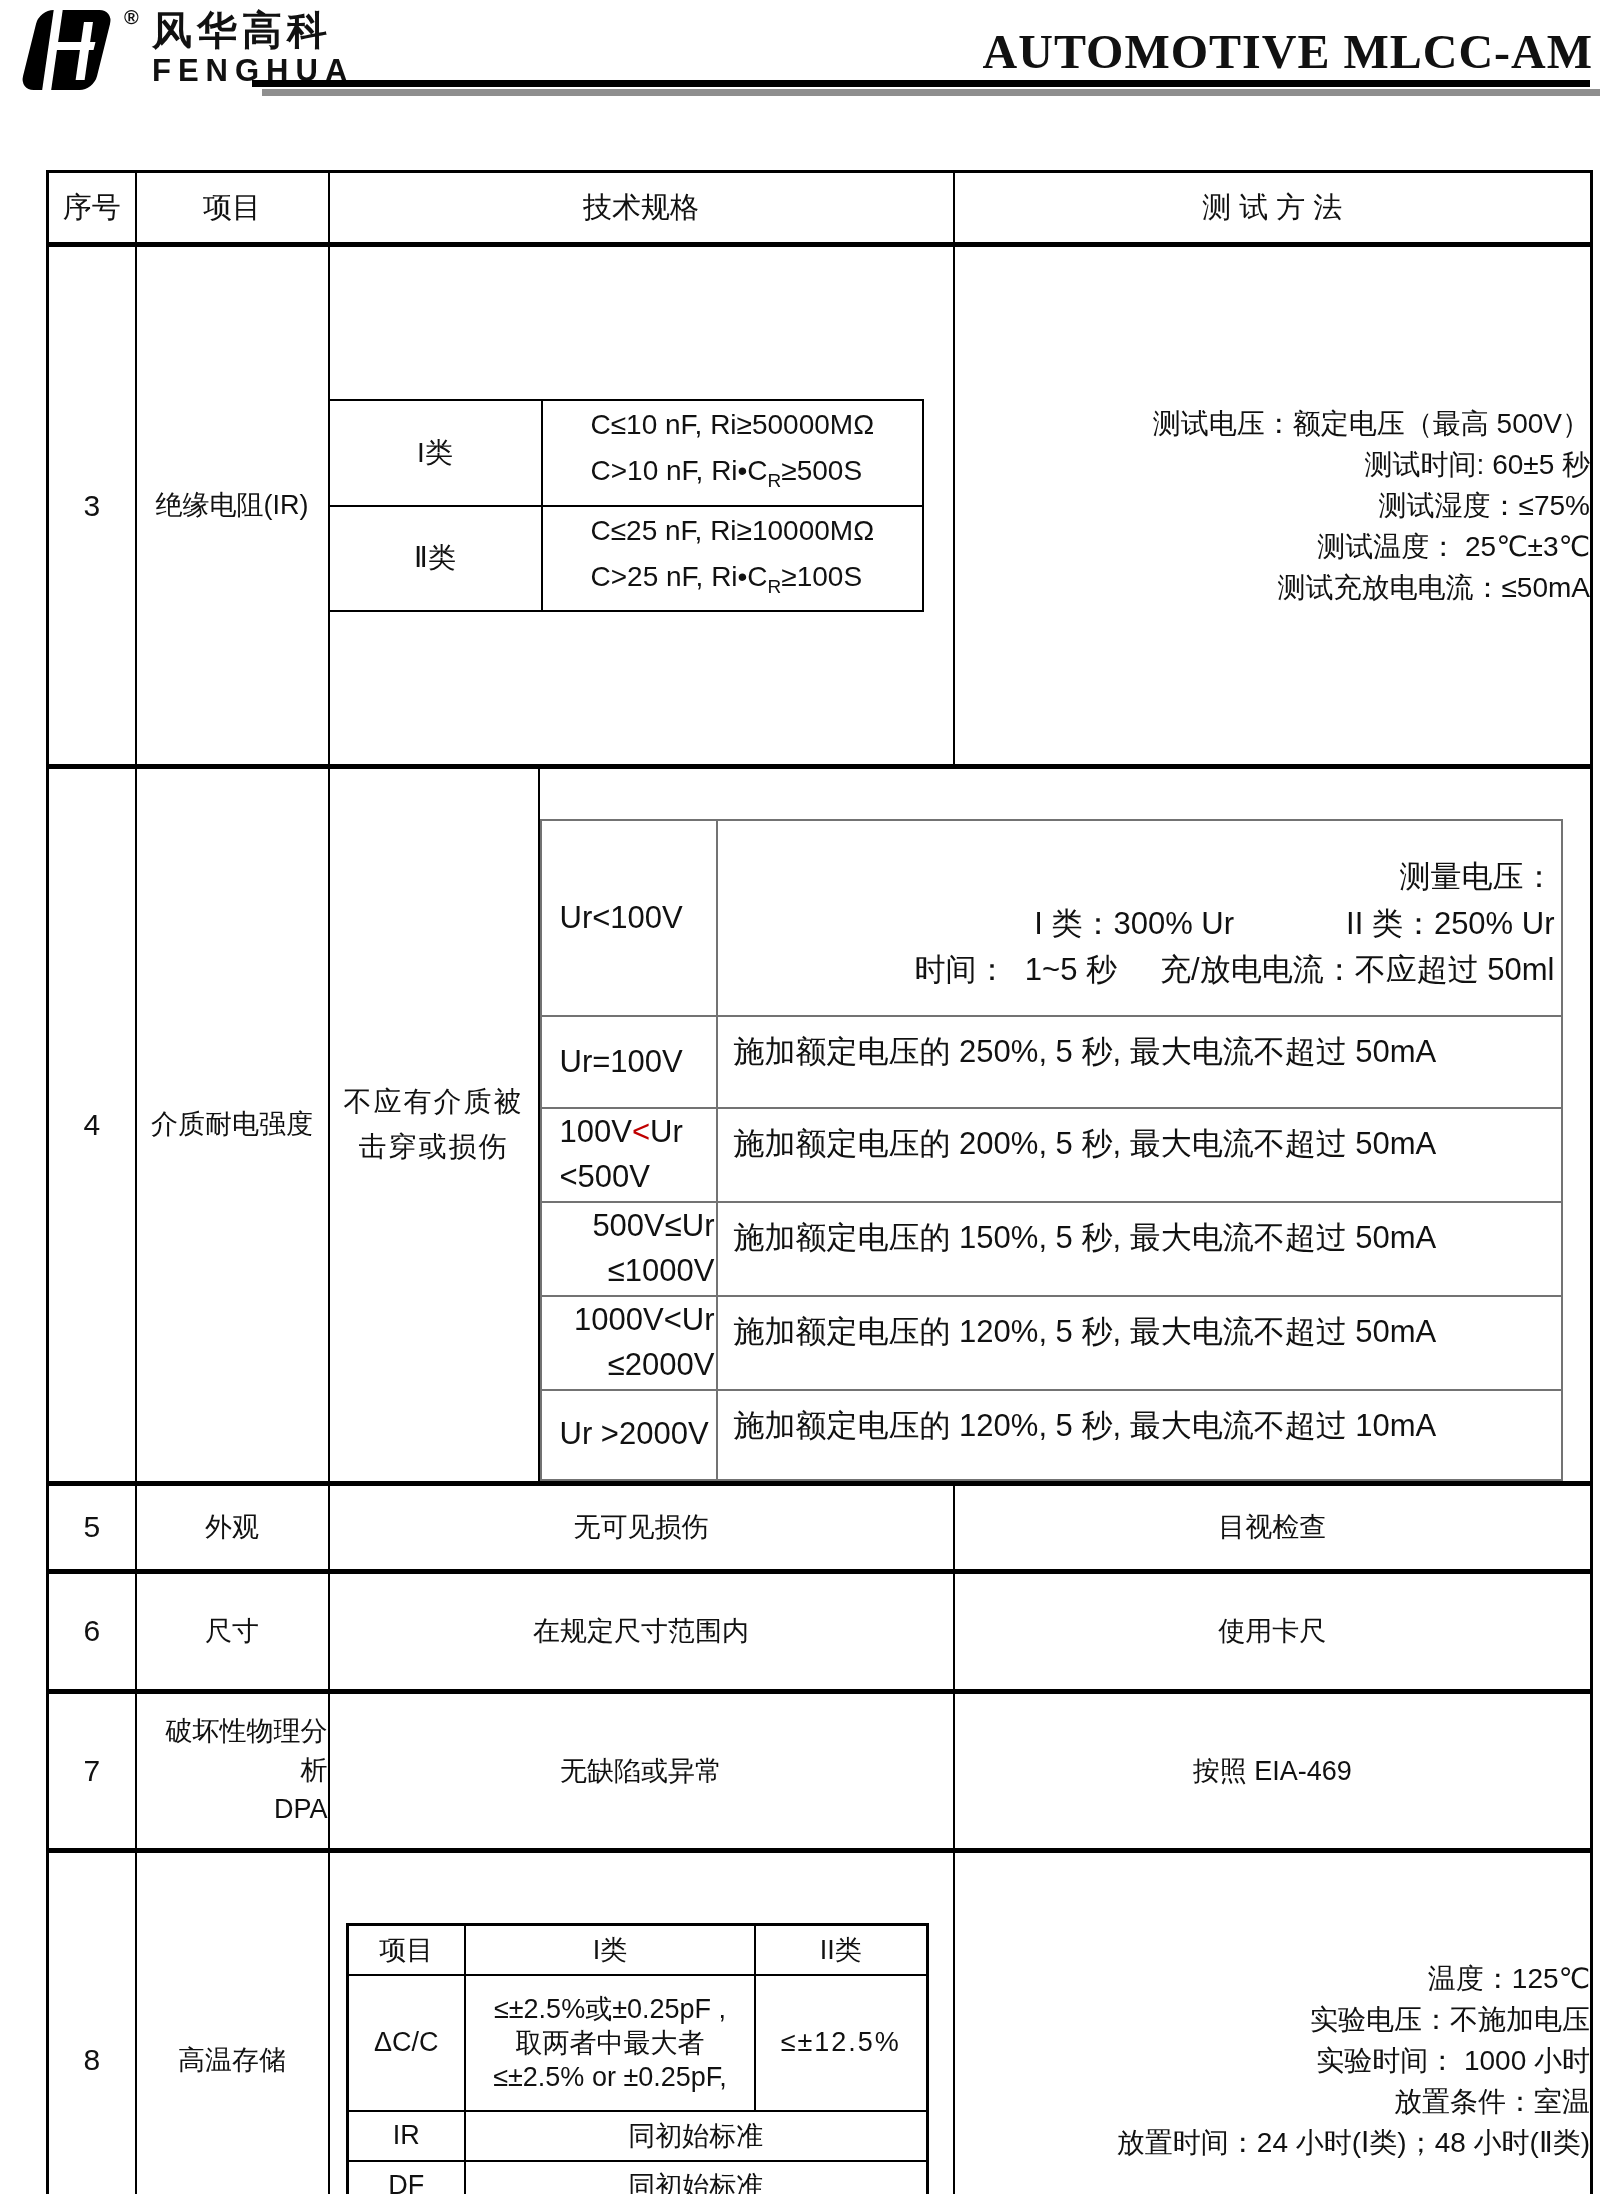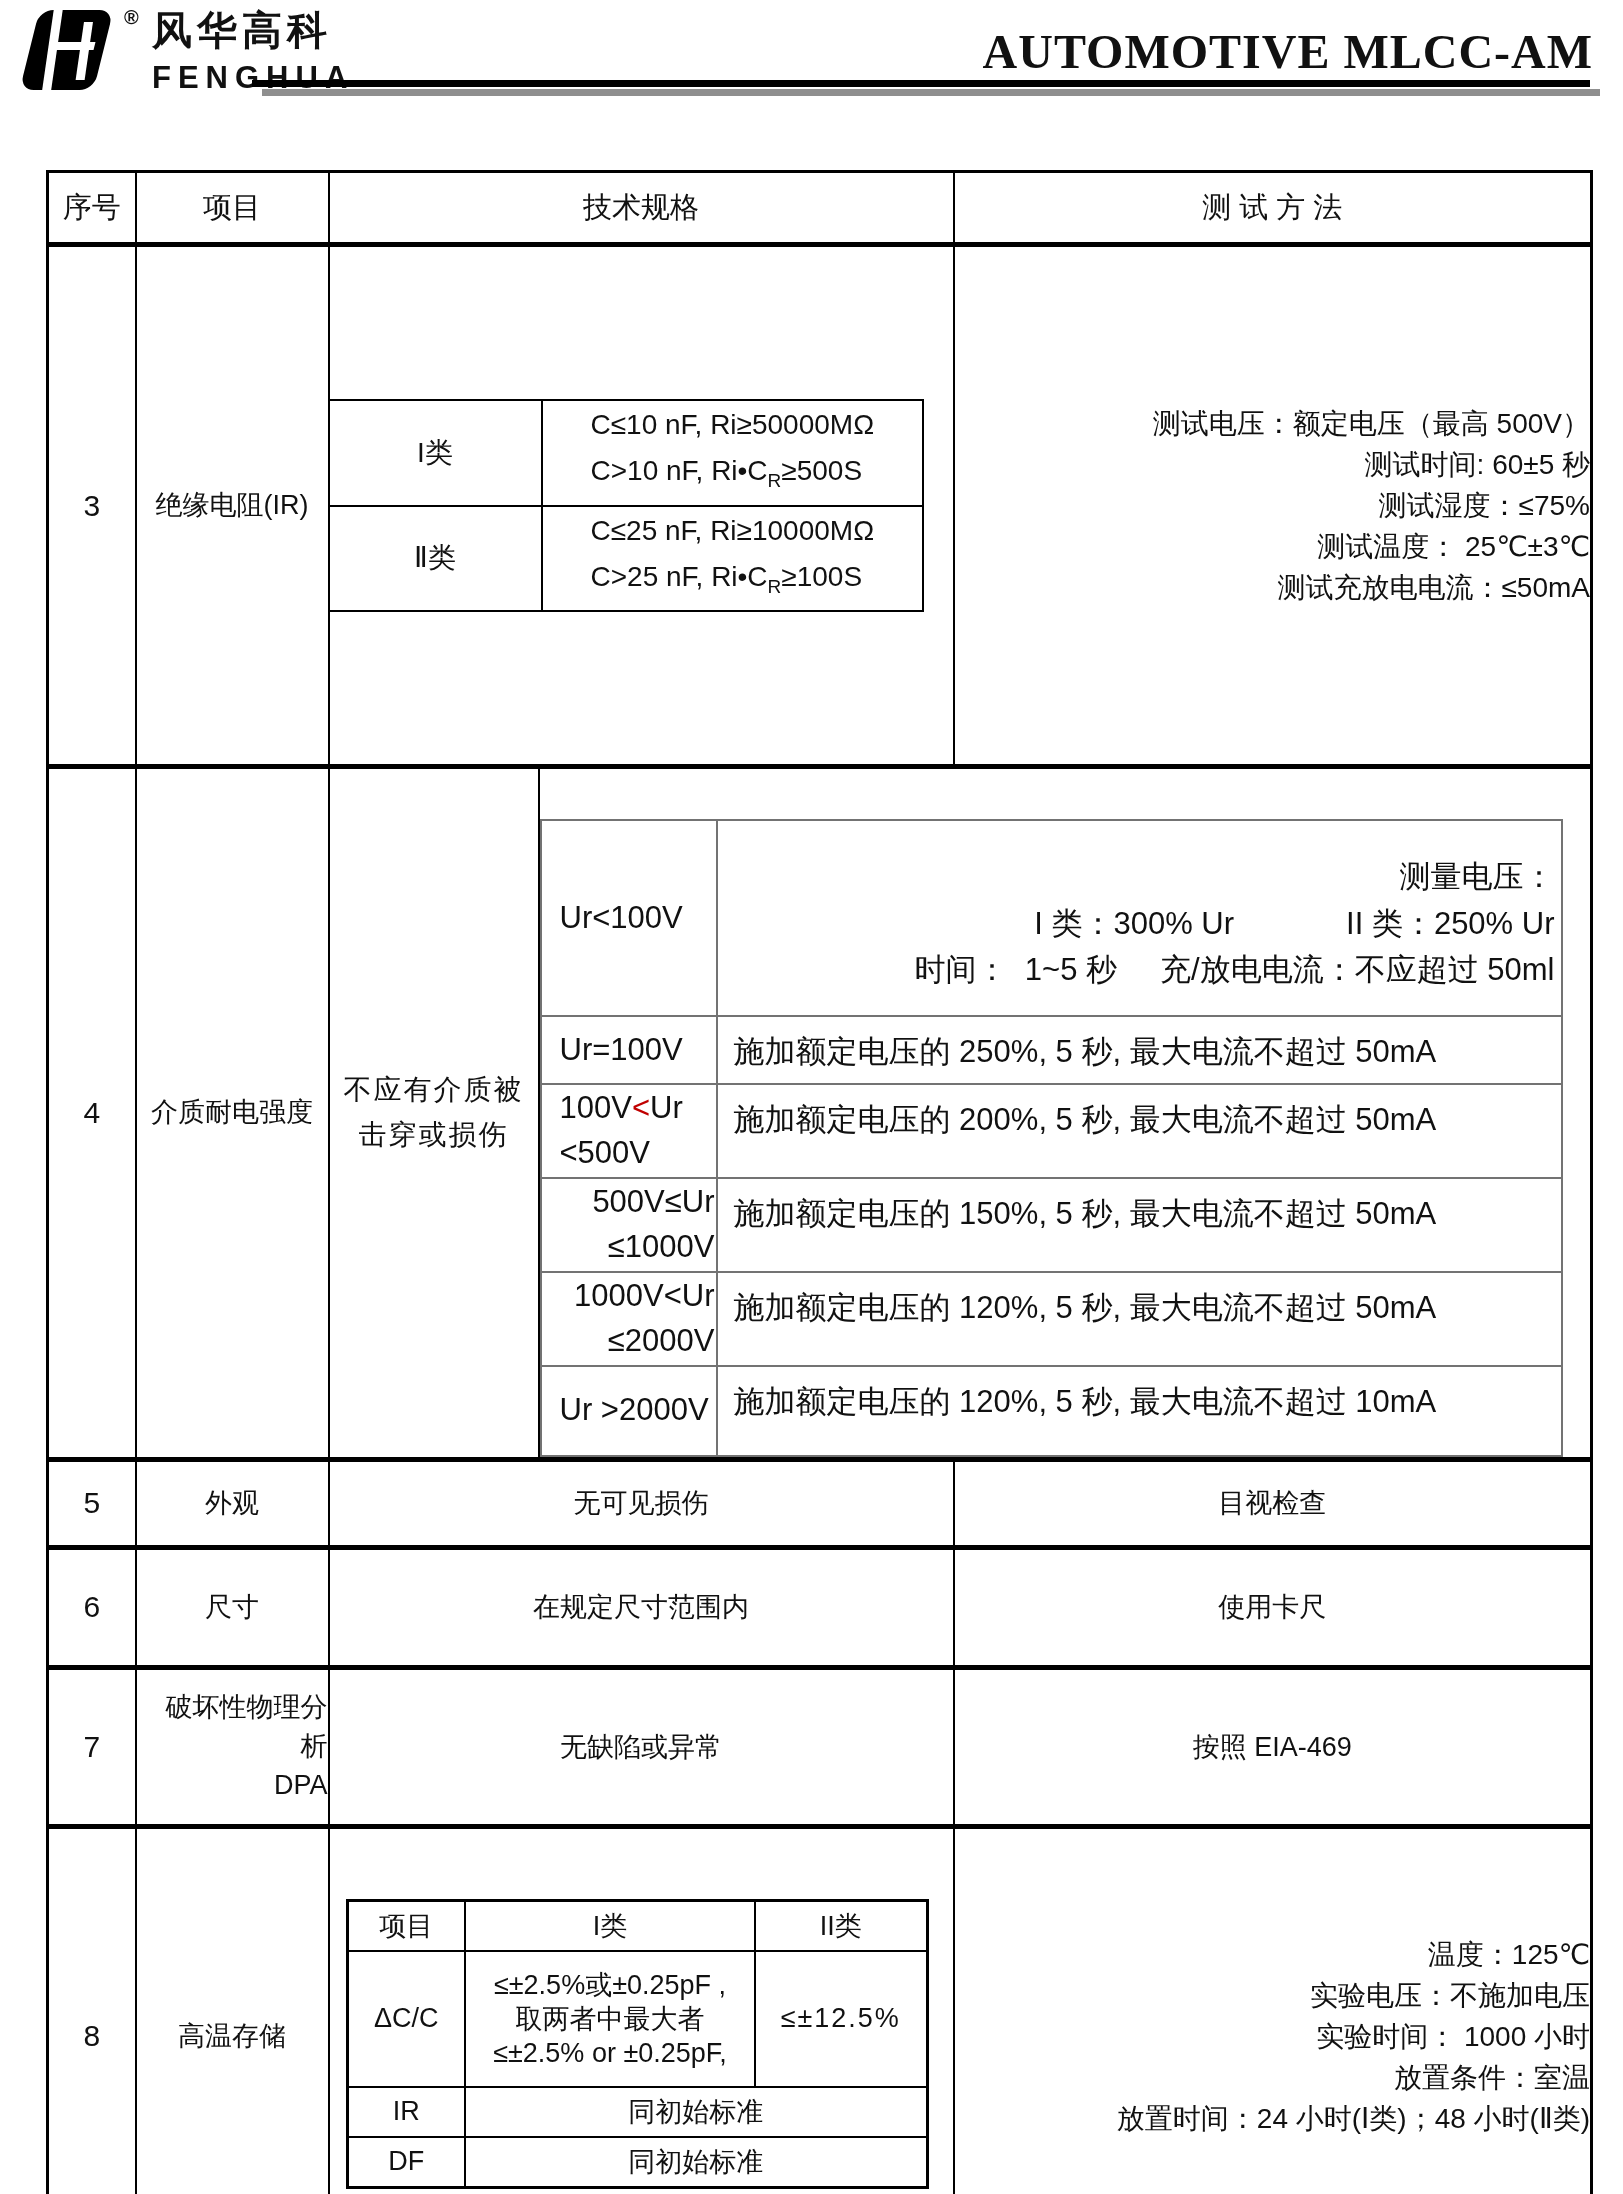--- a/index.html
+++ b/index.html
@@ -2,21 +2,21 @@
 <html><head>
 <meta charset="utf-8">
 <style>
   html,body{margin:0;padding:0;background:#fff;}
   body{width:1623px;height:2194px;position:relative;font-family:"Liberation Sans","DejaVu Sans",sans-serif;color:#111;}
   
   .logo-mark{position:absolute;left:16px;top:8px;width:104px;height:84px;}
   .reg{position:absolute;left:124px;top:6px;font-size:20px;font-weight:bold;}
   .brand{position:absolute;left:152px;top:10px;line-height:1;}
   .brand-cn{font-size:40px;font-weight:bold;letter-spacing:5px;}
-  .brand-en{font-size:31px;font-weight:bold;letter-spacing:7px;margin-top:12px;}
+  .brand-en{font-size:31px;font-weight:bold;letter-spacing:7px;margin-top:5px;}
   .doc-title{position:absolute;right:30px;top:24px;font-family:"Liberation Serif","DejaVu Serif",serif;font-size:48px;font-weight:bold;letter-spacing:1px;white-space:nowrap;}
   .bar-black{position:absolute;left:252px;top:80px;width:1338px;height:7px;background:#000;}
   .bar-gray{position:absolute;left:262px;top:89px;width:1338px;height:7px;background:#8f8f8f;}
   
   table{border-collapse:collapse;}
   .main{position:absolute;left:46px;top:170px;width:1544px;table-layout:fixed;border:3px solid #000;}
   .main > tbody > tr > td, .main > tbody > tr > th{border:2px solid #000;vertical-align:middle;padding:0;font-weight:normal;}
   .main > tbody > tr.sep > td{border-top-width:5px;}
   .hdr th{height:69px;font-size:29px;text-align:center;}
   .no-cell{font-size:30px;text-align:center;}
@@ -131,21 +131,21 @@
             </colgroup>
           <tbody>
             <tr style="height:196px">
               <td class="ur">Ur&lt;100V</td>
               <td class="desc" style="vertical-align:middle">
                   <div class="pre">测量电压：
 I 类：300% Ur             II 类：250% Ur
 时间：  1~5 秒     充/放电电流：不应超过 50ml</div>
                 </td>
             </tr>
-            <tr style="height:68px">
+            <tr style="height:92px">
               <td class="ur">Ur=100V</td>
               <td class="desc">施加额定电压的 250%, 5 秒, 最大电流不超过 50mA</td>
             </tr>
             <tr style="height:90px">
               <td class="ur">
                 <span>100V</span><span class="red">&lt;</span><span>Ur</span><br>
                 <span>&lt;500V</span>
               </td>
               <td class="desc">施加额定电压的 200%, 5 秒, 最大电流不超过 50mA</td>
             </tr>

